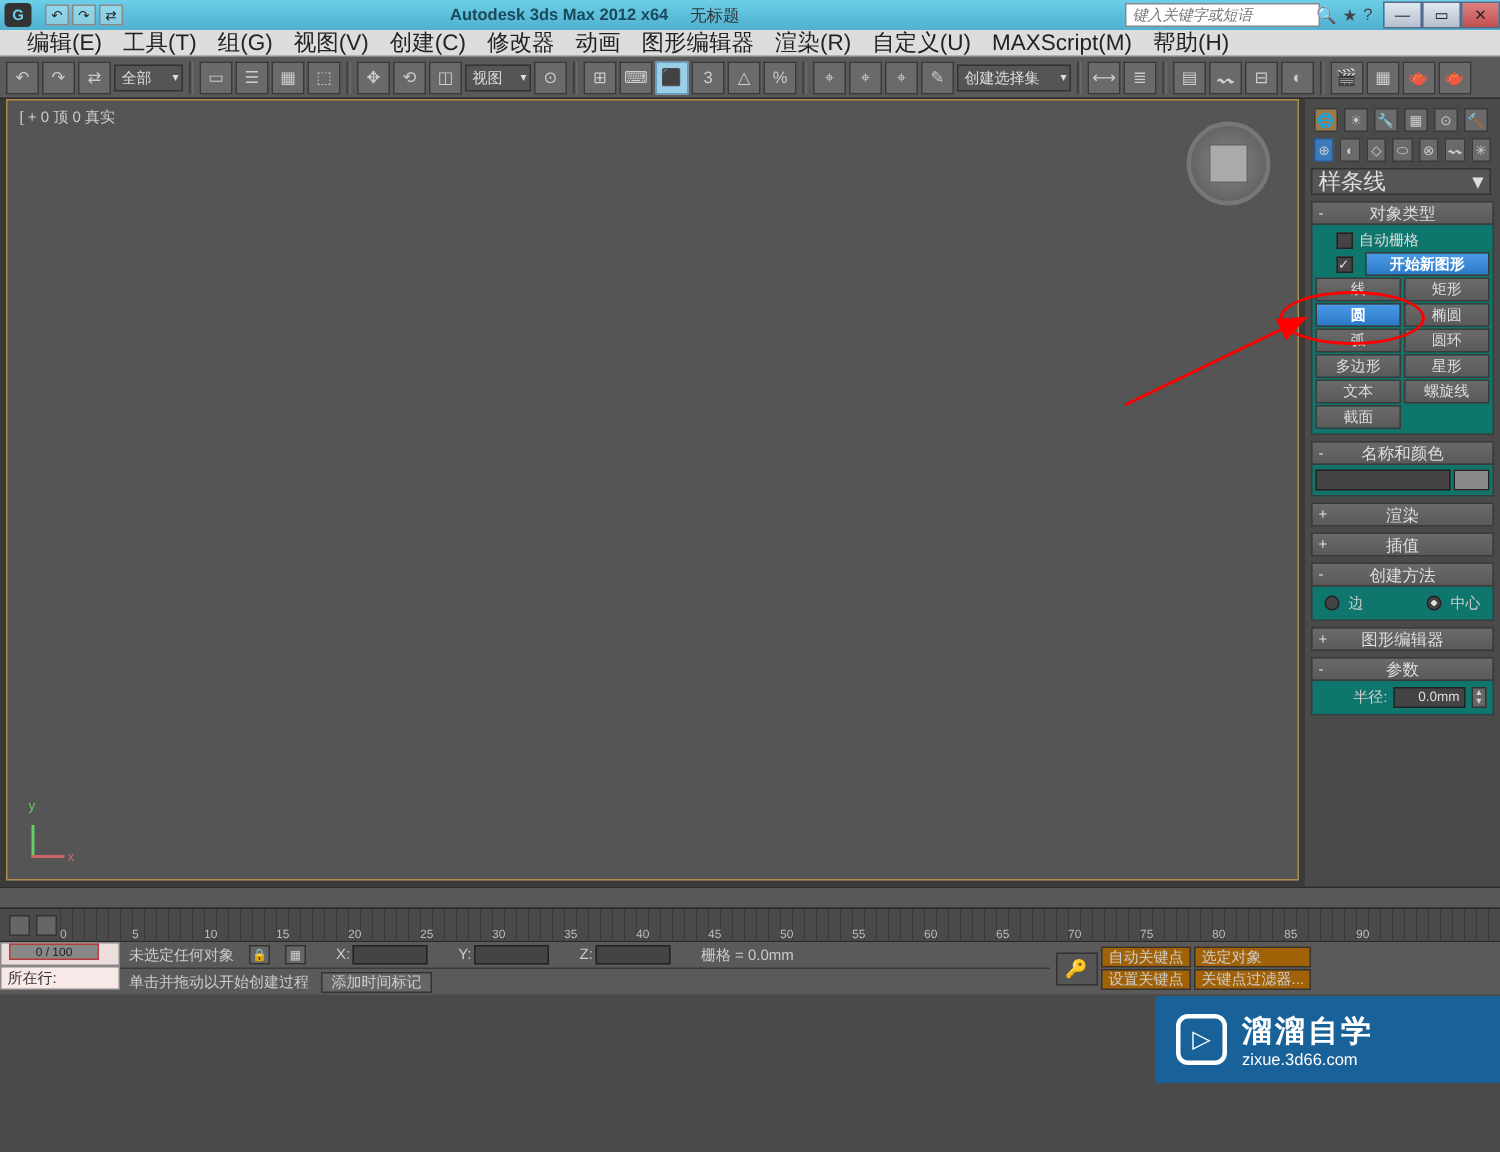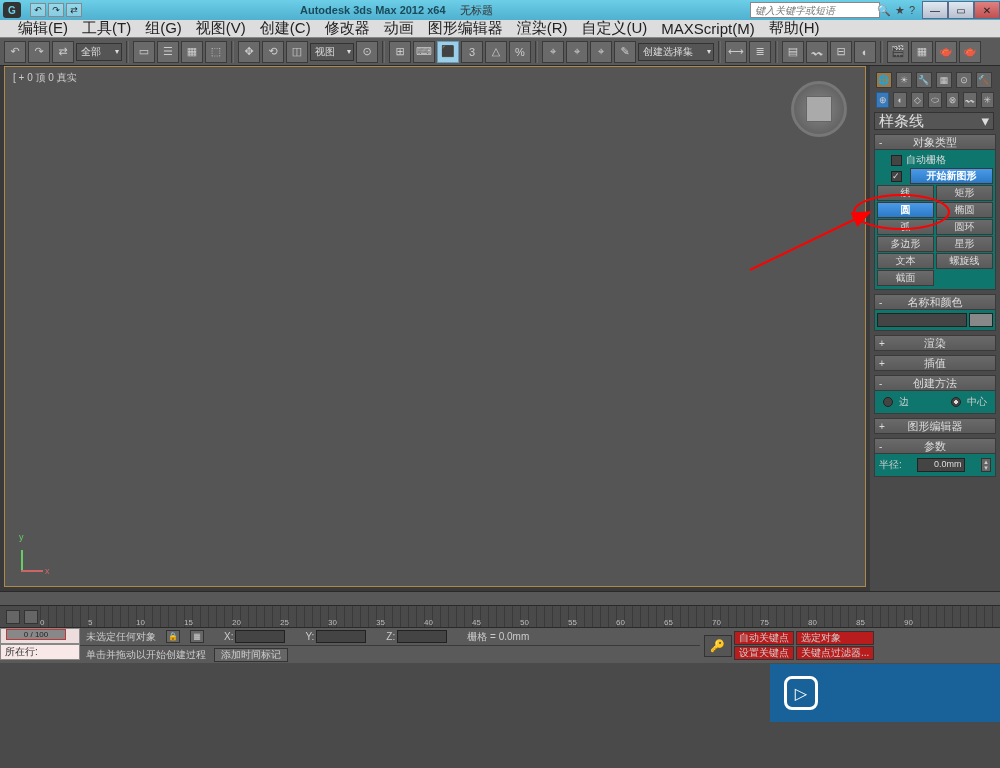--- a/index.html
+++ b/index.html
@@ -93,21 +93,21 @@
 .status-row1 { flex: 1; height: 18px; display: flex; align-items: center; border-bottom: 1px solid #3a3a3a; }
 .status-row2 { flex: 1; height: 18px; display: flex; align-items: center; }
 .status-mid { flex: 1; display: flex; flex-direction: column; }
 .coord { display: flex; align-items: center; gap: 2px; margin-left: 20px; }
 .coord-in { width: 50px; height: 13px; background: #444; border: 1px solid #222; }
 .lock-ic { width: 14px; height: 13px; background: #666; border: 1px solid #333; margin-left: 10px; font-size: 8px; display: flex; align-items: center; justify-content: center; }
 .grid-info { margin-left: 20px; }
 .tm-btn { height: 14px; padding: 0 6px; background: #666; border: 1px solid #333; margin-left: 8px; display: flex; align-items: center; font-size: 10px; }
 .status-right { width: 300px; display: flex; align-items: center; gap: 2px; padding: 0 4px; }
 .key-ic { width: 28px; height: 22px; background: #555; border: 1px solid #333; display: flex; align-items: center; justify-content: center; font-size: 12px; color: #888; }
-.auto-key { height: 14px; background: #b91c1c; border: 1px solid #333; padding: 0 4px; font-size: 10px; display: flex; align-items: center; }
+.auto-key { height: 14px; background: #a16207; border: 1px solid #333; padding: 0 4px; font-size: 10px; display: flex; align-items: center; }
 
 
 .watermark { position: absolute; right: 0; bottom: 46px; width: 230px; height: 58px; background: rgba(20,100,160,0.92); display: flex; align-items: center; gap: 10px; padding-left: 14px; }
 .wm-logo { width: 34px; height: 34px; border: 3px solid #fff; border-radius: 8px; display: flex; align-items: center; justify-content: center; color: #fff; font-size: 16px; }
 .wm-text { color: #fff; display: flex; flex-direction: column; }
 .wm-text .big { font-size: 20px; font-weight: bold; letter-spacing: 2px; }
 .wm-text .small { font-size: 11px; }
 </style>
 </head>
 <body>
@@ -322,21 +322,21 @@
             <span>图形编辑器</span>
           </div>
         </div>
 
       <div class="rollout">
         <div class="rollout-hd">
             <span class="pm">-</span>
             <span>参数</span>
           </div>
         <div class="rollout-body">
-          <div class="spin-row" style="justify-content:space-between">
+          <div class="spin-row" style="justify-content:flex-end">
             <span>半径:</span>
             <div class="spin-in">0.0mm</div>
             <div class="spin-ar">▴<br>▾</div>
           </div>
         </div>
       </div>
     </div>
   </div>
 </div>
 
@@ -420,13 +420,17 @@
     </div>
     <div style="display:flex;flex-direction:column;gap:1px">
       <div class="auto-key">选定对象</div>
       <div class="auto-key">关键点过滤器...</div>
     </div>
   </div>
 </div>
 
 <div class="watermark">
   <div class="wm-logo">▷</div>
+  <div class="wm-text">
+    <span class="big">溜溜自学</span>
+    <span class="small">zixue.3d66.com</span>
+  </div>
 </div>
 
 </body></html>

